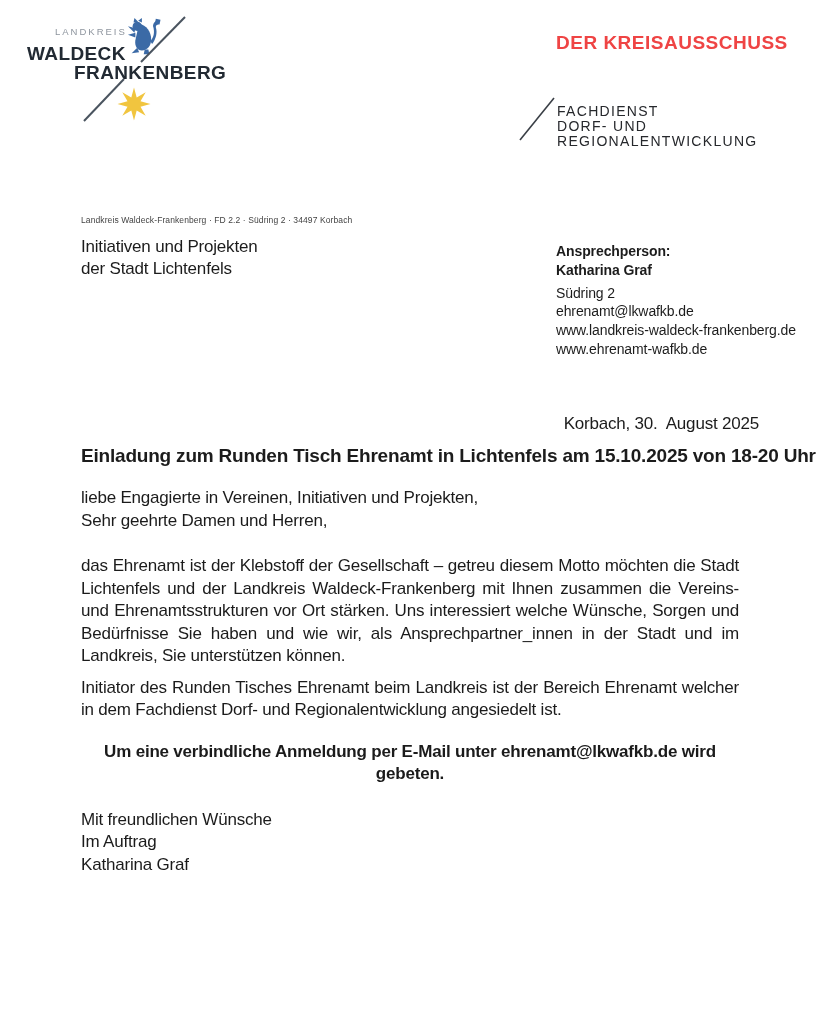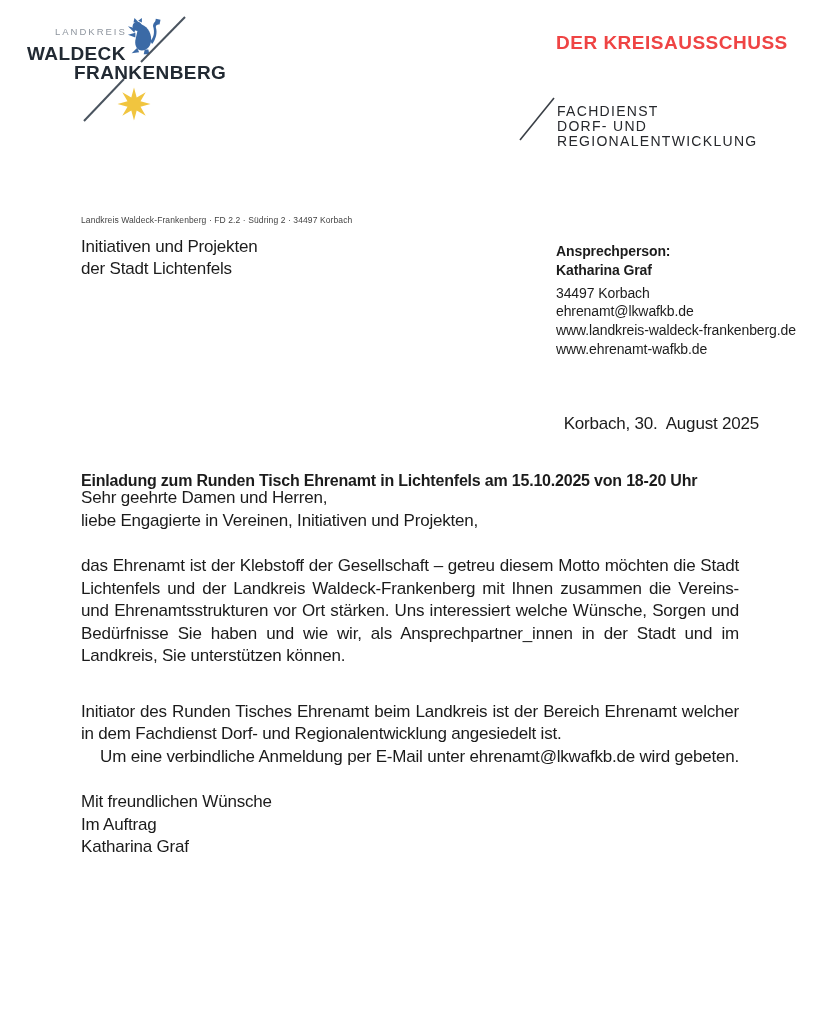--- a/index.html
+++ b/index.html
@@ -40,30 +40,30 @@
   
   .recipient { position: absolute; left: 81px; top: 236px; font-size: 17px; line-height: 22px; letter-spacing: -0.2px; }
 
   
   .contact { position: absolute; left: 556px; top: 208px; font-size: 14px; line-height: 18.8px; letter-spacing: -0.1px; margin-top: 34px; }
   .contact .bold { font-weight: 700; }
   .contact .grp2 { margin-top: 4px; }
 
   
   .date { position: absolute; right: 76px; top: 414px; font-size: 17px; letter-spacing: -0.2px; white-space: pre; }
-  .subject { position: absolute; left: 81px; top: 472px; font-size: 16px; font-weight: 700; letter-spacing: -0.2px; white-space: nowrap; }
+  .subject { position: absolute; left: 81px; top: 445px; font-size: 19px; font-weight: 700; letter-spacing: -0.2px; white-space: nowrap; }
 
   
   .body-flow { position: absolute; left: 81px; top: 487px; width: 658px; font-size: 17px; line-height: 22.5px; letter-spacing: -0.2px; color: #1b1b1b; }
   .salutation div { text-align: left; }
   .para { text-align: justify; }
   .p1 { margin-top: 23px; }
   .p2 { margin-top: 21px; }
-  .p3 { margin-top: 33px; }
-  .p4 { text-align: right; }
+  .p3 { margin-top: 9px; }
+  .p4 { margin-top: 19px; text-align: center; font-weight: bold; }
   .closing { margin-top: 23px; }
   .bold-run { font-weight: 700; }
 </style>
 </head>
 <body>
 
 <div class="page">
 
   <div class="logo">
     <svg viewBox="0 0 200 112" width="200" height="112">
@@ -105,35 +105,35 @@
 
   <div class="recipient">
     <div>Initiativen und Projekten</div>
     <div>der Stadt Lichtenfels</div>
   </div>
 
   <div class="contact">
     <div class="bold">Ansprechperson:</div>
     <div class="bold">Katharina Graf</div>
     <div class="grp2">
-      <div>34497 Korbach</div>
+      <div>Südring 2</div>
       <div>ehrenamt@lkwafkb.de</div>
       <div>www.landkreis-waldeck-frankenberg.de</div>
       <div>www.ehrenamt-wafkb.de</div>
     </div>
   </div>
 
   <div class="date">Korbach, 30.  August 2025</div>
 
   <div class="subject">Einladung zum Runden Tisch Ehrenamt in Lichtenfels am 15.10.2025 von 18-20 Uhr</div>
 
   <div class="body-flow">
     <div class="salutation">
+      <div>liebe Engagierte in Vereinen, Initiativen und Projekten,</div>
       <div>Sehr geehrte Damen und Herren,</div>
-      <div>liebe Engagierte in Vereinen, Initiativen und Projekten,</div>
     </div>
     <div class="para p1">das Ehrenamt ist der Klebstoff der Gesellschaft – getreu diesem Motto möchten die Stadt Lichtenfels und der Landkreis Waldeck-Frankenberg mit Ihnen zusammen die Vereins- und Ehrenamtsstrukturen vor Ort stärken. Uns interessiert welche Wünsche, Sorgen und Bedürfnisse Sie haben und wie wir, als Ansprechpartner_innen in der Stadt und im Landkreis, Sie unterstützen können.</div>
     <div class="para p3">Initiator des Runden Tisches Ehrenamt beim Landkreis ist der Bereich Ehrenamt welcher in dem Fachdienst Dorf- und Regionalentwicklung angesiedelt ist.</div>
     <div class="para p4">Um eine verbindliche Anmeldung per E-Mail unter ehrenamt@lkwafkb.de wird gebeten.</div>
     <div class="closing">
       <div>Mit freundlichen Wünsche</div>
       <div>Im Auftrag</div>
       <div>Katharina Graf</div>
     </div>
   </div>

